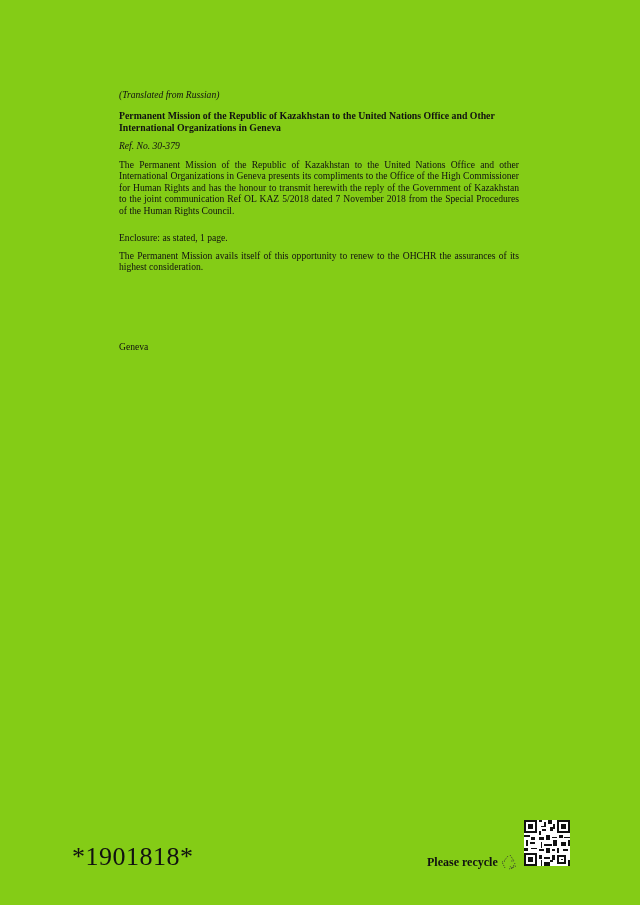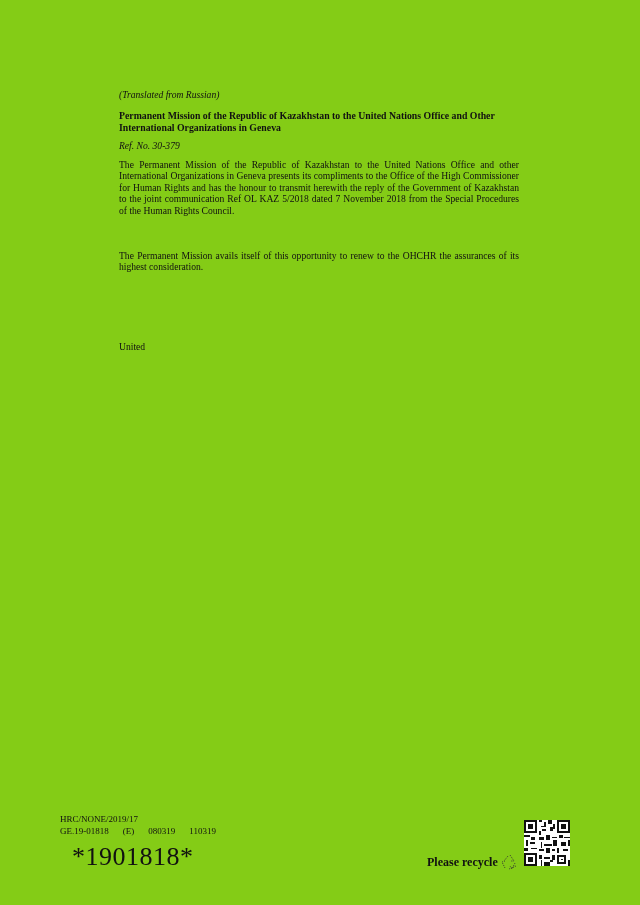--- a/index.html
+++ b/index.html
@@ -31,34 +31,29 @@
 <div class="page">
 
   <div id="translated" class="block italic">(Translated from Russian)</div>
 
   <div id="mission-title" class="block bold">Permanent Mission of the Republic of Kazakhstan to the United Nations Office and Other International Organizations in Geneva</div>
 
   <div id="ref-no" class="block italic">Ref. No. 30-379</div>
 
   <div id="body-para" class="block justify">The Permanent Mission of the Republic of Kazakhstan to the United Nations Office and other International Organizations in Geneva presents its compliments to the Office of the High Commissioner for Human Rights and has the honour to transmit herewith the reply of the Government of Kazakhstan to the joint communication Ref OL KAZ 5/2018 dated 7 November 2018 from the Special Procedures of the Human Rights Council.</div>
 
+  <div id="enclosure" class="block">Enclosure: as stated, 1 page.</div>
 
   <div id="closing-para" class="block justify">The Permanent Mission avails itself of this opportunity to renew to the OHCHR the assurances of its highest consideration.</div>
 
 
   <div id="address" class="block">
-    <div>United</div>
+    <div>Geneva</div>
   </div>
 
-  <div class="footer-doc">
-    <div>HRC/NONE/2019/17</div>
-    <div>
-      <span>GE.19-01818</span><span>(E)</span><span>080319</span><span>110319</span>
-    </div>
-  </div>
 
   <div class="barcode">*1901818*</div>
 
   <div class="recycle">
     <span>Please recycle</span>
     <svg width="20" height="18" viewBox="0 0 20 18">
       <g fill="none" stroke="#333" stroke-width="0.8" stroke-dasharray="1.2 1">
         <path d="M10 2 L14 8 L11 8"></path>
         <path d="M15 10 L12 16 L10 13"></path>
         <path d="M5 15 L2 9 L5 8"></path>

